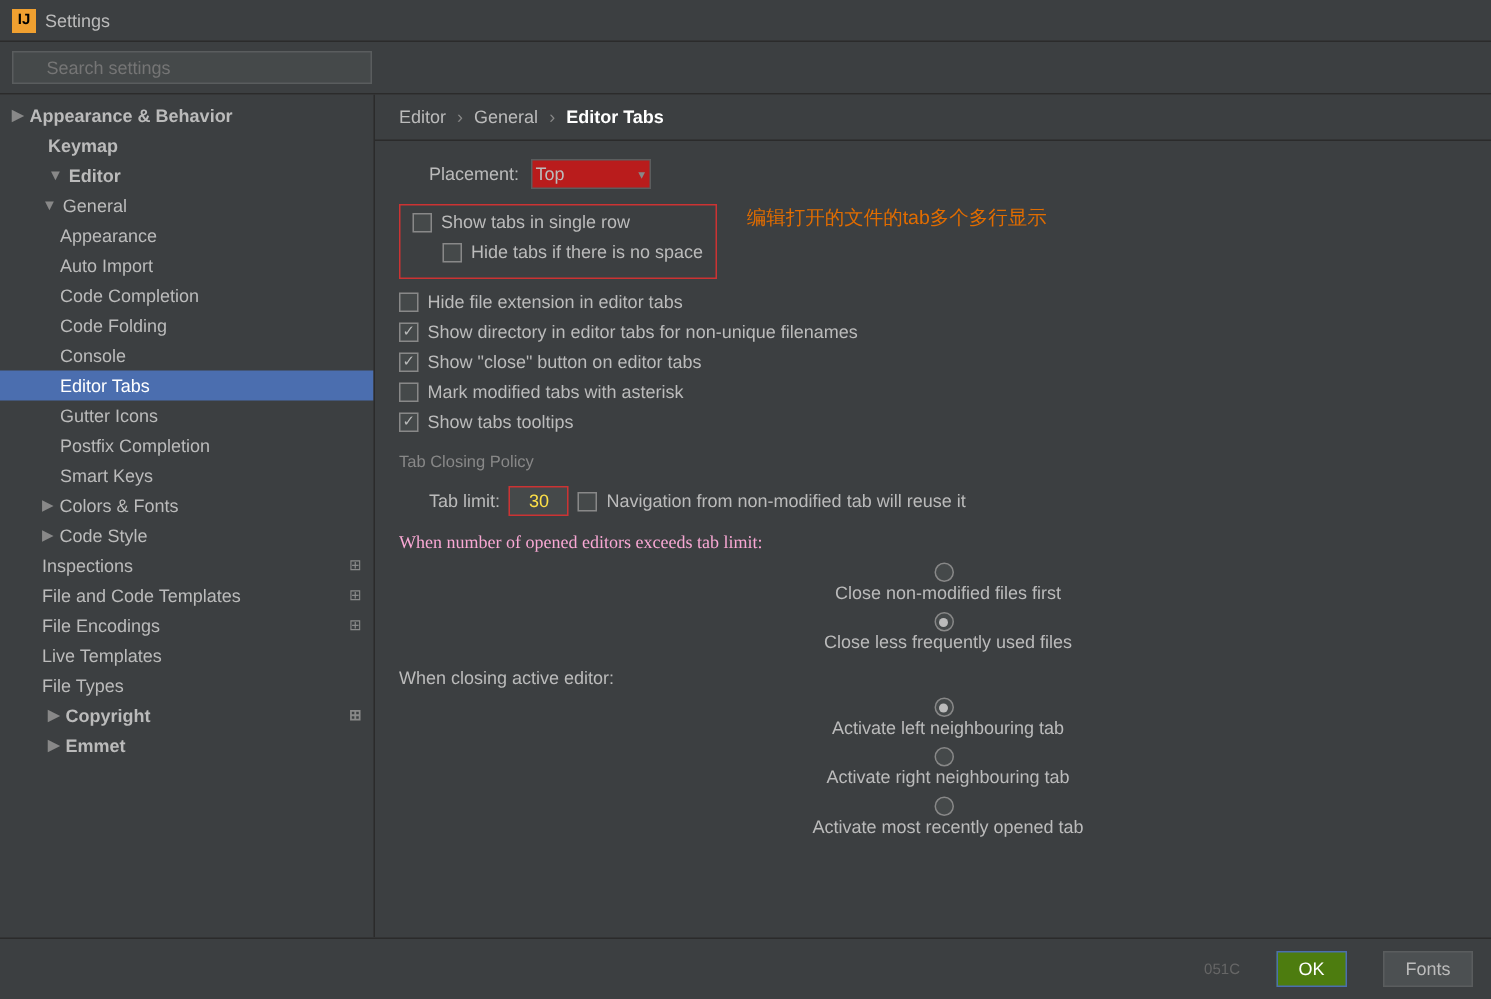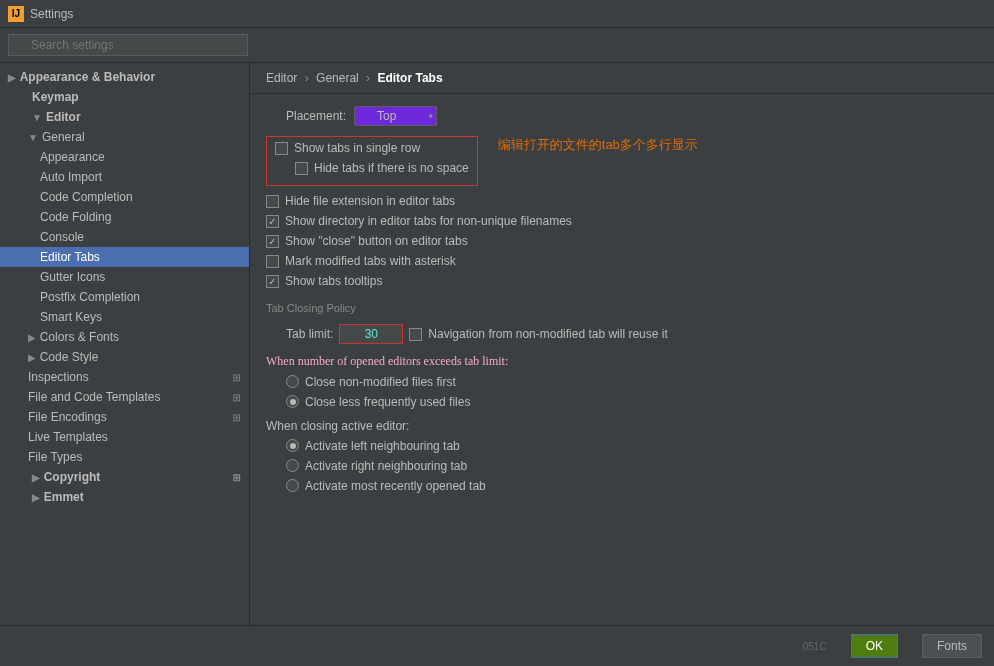--- a/index.html
+++ b/index.html
@@ -158,24 +158,24 @@
       display: flex;
       align-items: center;
       margin-bottom: 10px;
       padding-left: 20px;
     }
     .placement-label {
       margin-right: 8px;
       color: #bbbbbb;
     }
     .placement-select {
-      background: #6d28d9;
+      background: #b91c1c;
       border: 1px solid #5a5d5e;
       color: #bbbbbb;
-      padding: 2px 20px 2px 22px;
+      padding: 2px 20px 2px 2px;
       font-size: 12px;
       appearance: none;
       -webkit-appearance: none;
       outline: none;
       cursor: pointer;
       min-width: 80px;
       position: relative;
     }
     .select-wrapper {
       position: relative;
@@ -246,35 +246,36 @@
 
     
     .tab-limit-row {
       display: flex;
       align-items: center;
       gap: 6px;
       margin-bottom: 10px;
       padding-left: 20px;
     }
     .tab-limit-input {
-      width: 64px;
+      width: 40px;
       background: #45494a;
       border: 1px solid #cc3333;
-      color: #5eead4;
+      color: #fde047;
       padding: 2px 4px;
       font-size: 12px;
       text-align: center;
       outline: none;
     }
 
     .radio-row {
       display: flex;
-      align-items: flex-start;
+      align-items: center;
       margin-bottom: 6px;
       padding-left: 20px;
+      flex-direction: column;
     }
     .radio-btn {
       width: 13px;
       height: 13px;
       border: 1px solid #888;
       border-radius: 50%;
       background: #45494a;
       margin-right: 6px;
       display: flex;
       align-items: center;

